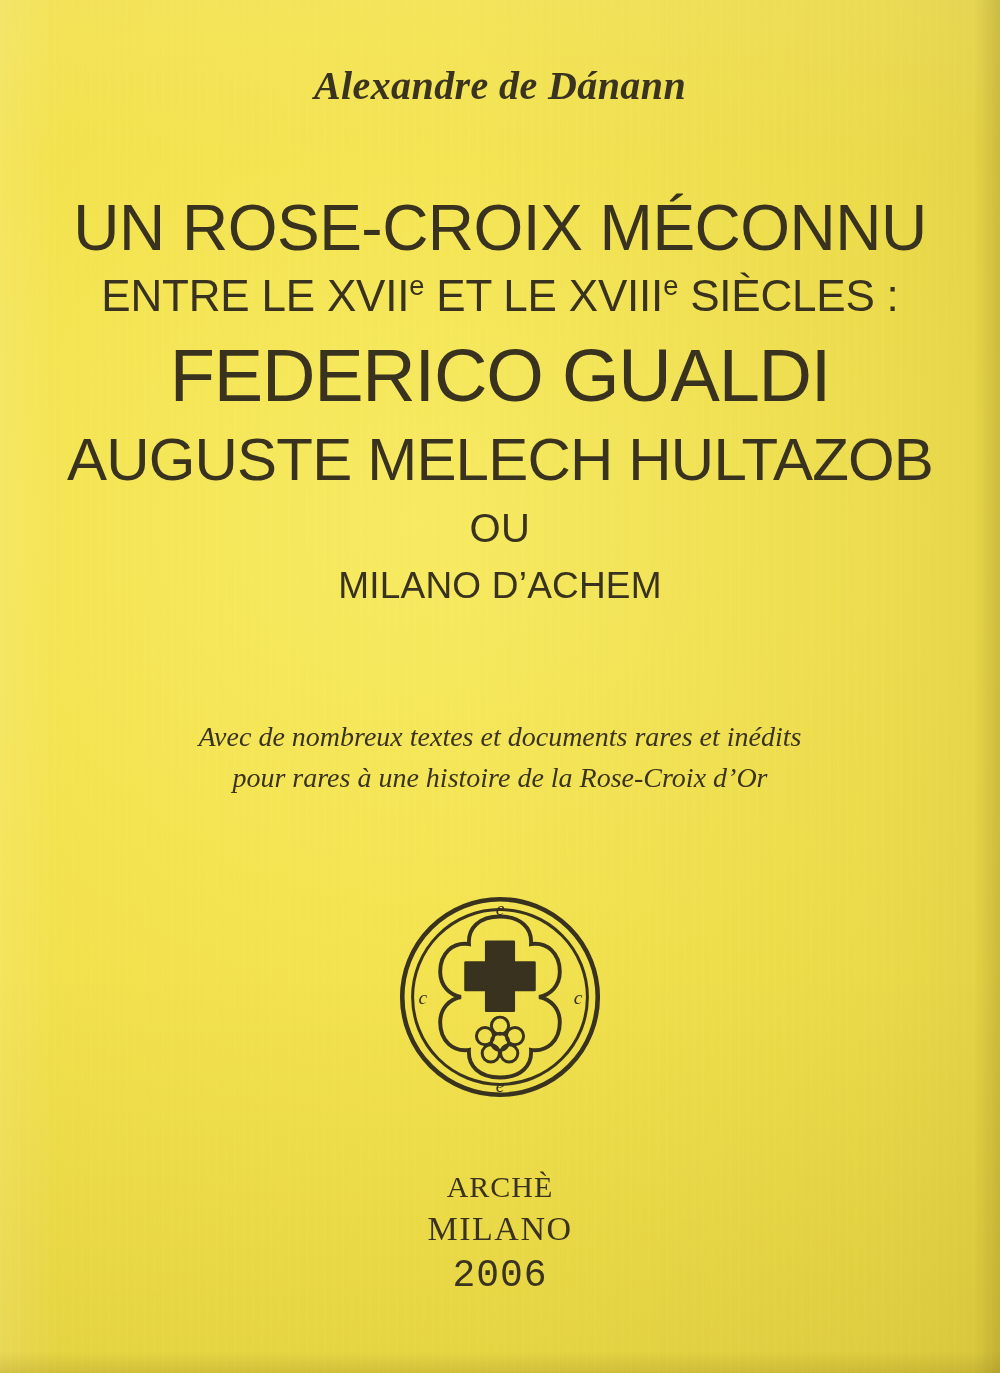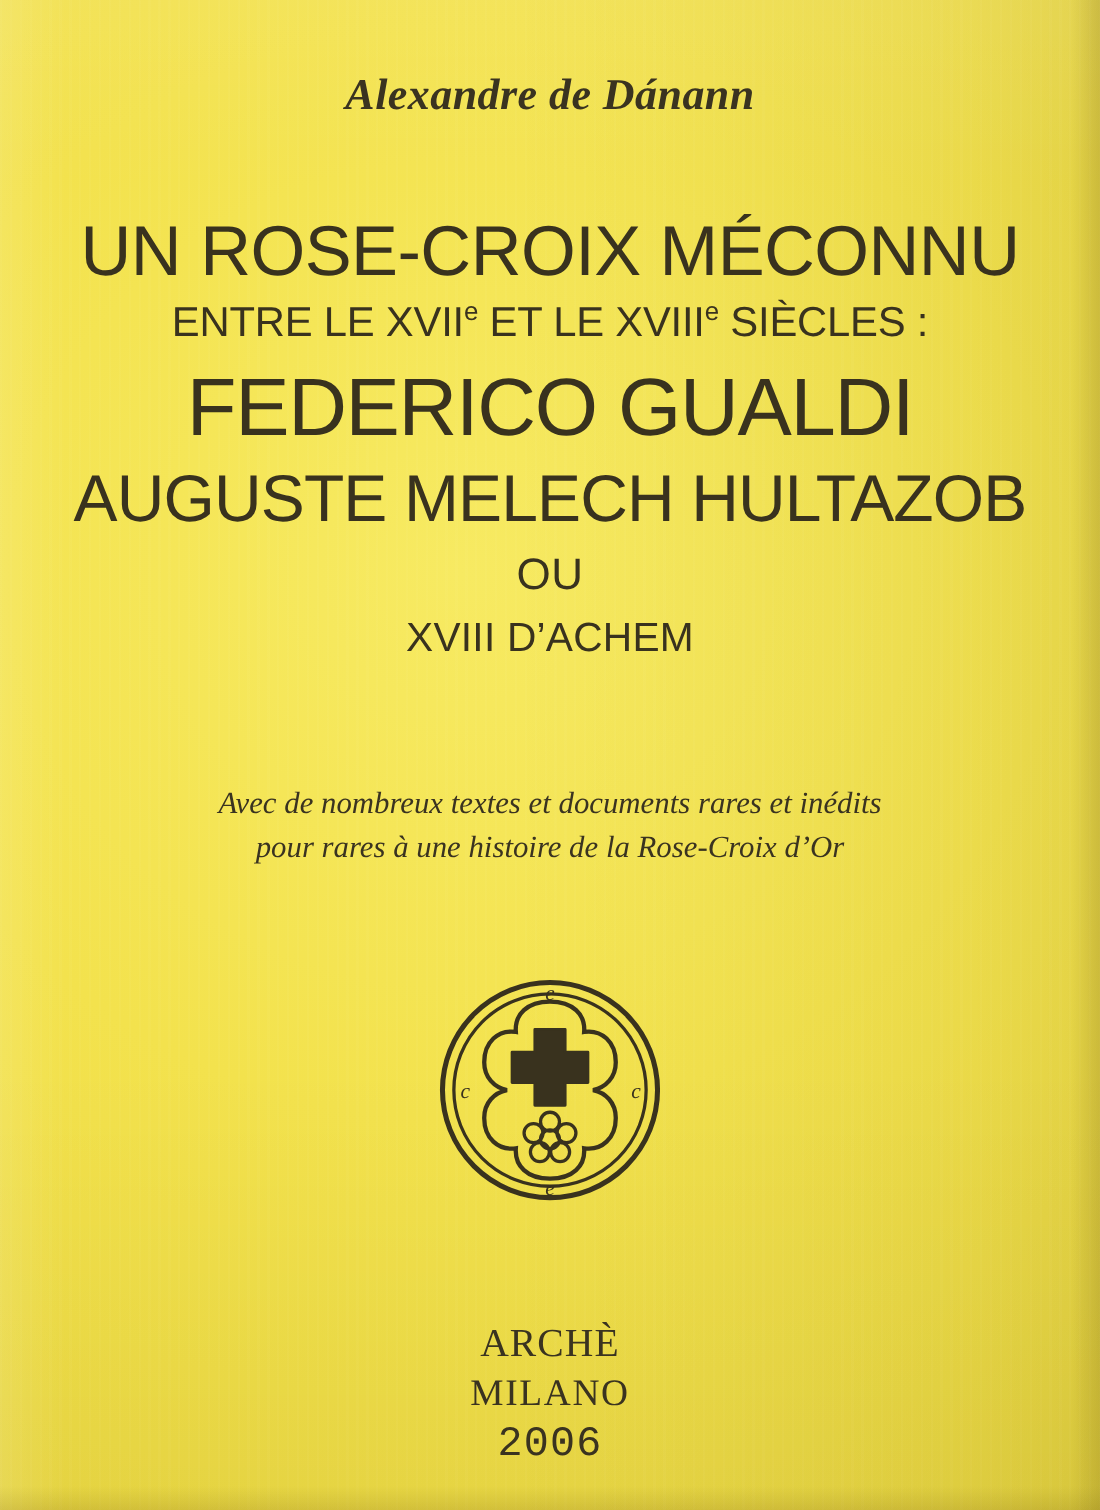--- a/index.html
+++ b/index.html
@@ -93,21 +93,21 @@
     color: #39321e;
     line-height: 1.06;
   }
 
   .t-main1 {
     font-size: 64px;
     font-weight: 400;
     letter-spacing: -0.5px;
   }
   .t-sub1 {
-    font-size: 38px;
+    font-size: 44px;
     font-weight: 400;
     letter-spacing: -0.2px;
     margin-top: 10px;
   }
   .t-sub1 sup {
     font-size: 0.62em;
     vertical-align: super;
     line-height: 0;
   }
   .t-big {
@@ -157,23 +157,22 @@
     height: 100%;
     display: block;
   }
 
   .imprint {
     margin-top: 58px;
     font-family: "Liberation Serif", serif;
     color: #3a3320;
   }
   .pub {
-    font-size: 36px;
+    font-size: 30px;
     letter-spacing: 1px;
-    margin-top: 36px;
   }
   .city {
     font-size: 34px;
     letter-spacing: 1.5px;
     margin-top: 6px;
   }
   .year {
     font-size: 38px;
     letter-spacing: 1px;
     margin-top: 6px;
@@ -195,21 +194,21 @@
       <div class="t-line t-sub1">
         <span>ENTRE LE XVII</span><sup>e</sup><span> ET LE XVIII</span><sup>e</sup><span> SIÈCLES :</span>
       </div>
 
       <div class="t-line t-big">FEDERICO GUALDI</div>
 
       <div class="t-line t-big2">AUGUSTE MELECH HULTAZOB</div>
 
       <div class="t-line t-ou">OU</div>
 
-      <div class="t-line t-prince">XVIII D’ACHEM</div>
+      <div class="t-line t-prince">MILANO D’ACHEM</div>
     </div>
 
     <div class="blurb">
       <div>Avec de nombreux textes et documents rares et inédits</div>
       <div>pour rares à une histoire  de la Rose-Croix d’Or</div>
     </div>
 
     <div class="emblem-wrap">
       <svg viewBox="0 0 200 200" xmlns="http://www.w3.org/2000/svg" fill="none" stroke="#39321e" stroke-width="3.2">
 

